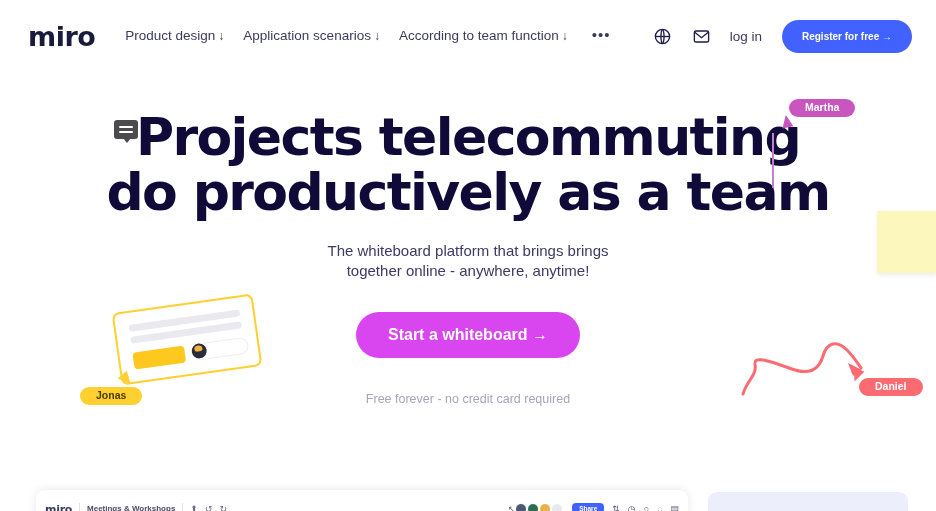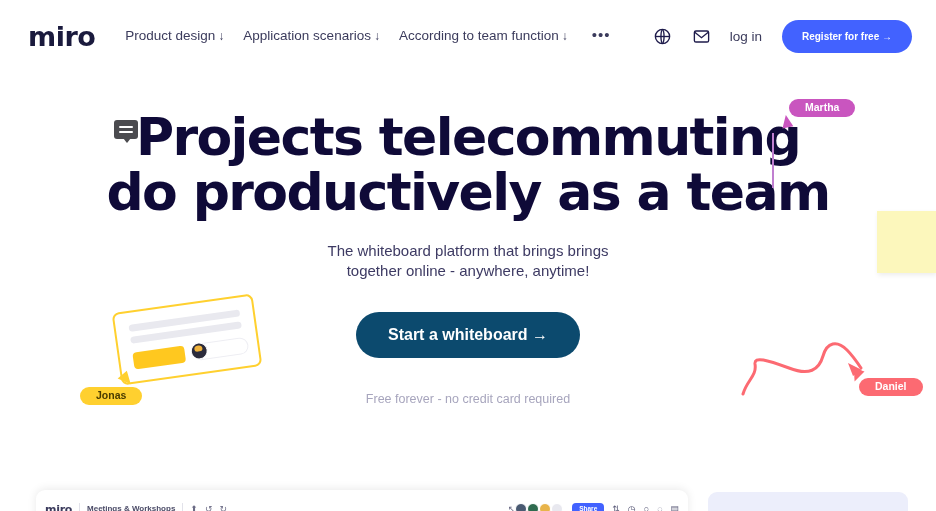--- a/index.html
+++ b/index.html
@@ -138,21 +138,21 @@
     font-size: 15px;
     line-height: 1.35;
     color: #3d3a63;
     position: relative;
     z-index: 5;
   }
   .subtitle-line { display: block; white-space: nowrap; }
 
   .cta-btn {
     margin-top: 30px;
-    background: #0c4a6e;
+    background: #d946ef;
     color: #ffffff;
     font-size: 16px;
     font-weight: 700;
     border: none;
     border-radius: 26px;
     padding: 14px 32px;
     cursor: pointer;
     font-family: "Liberation Sans", sans-serif;
     position: relative;
     z-index: 5;

